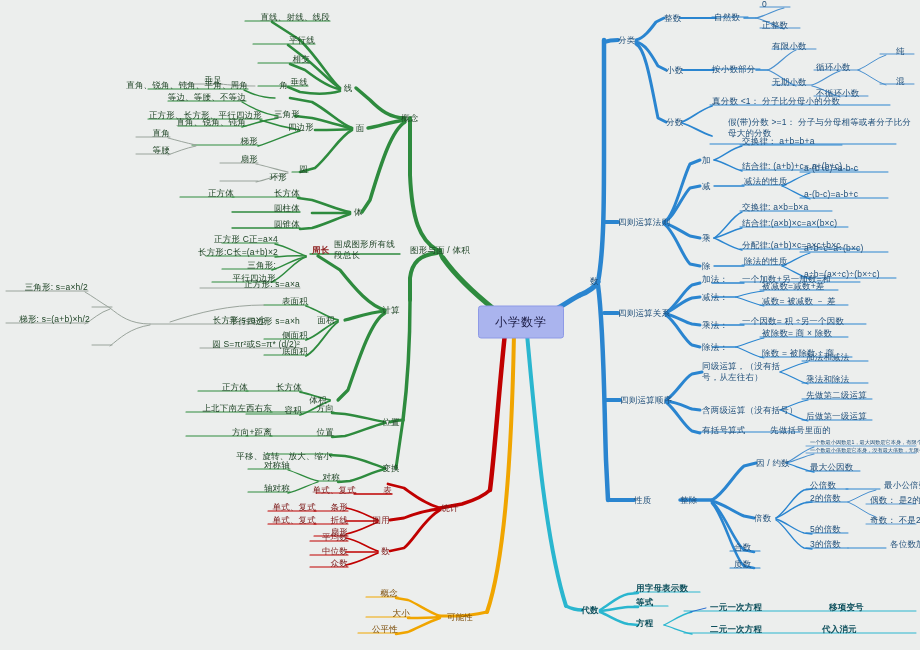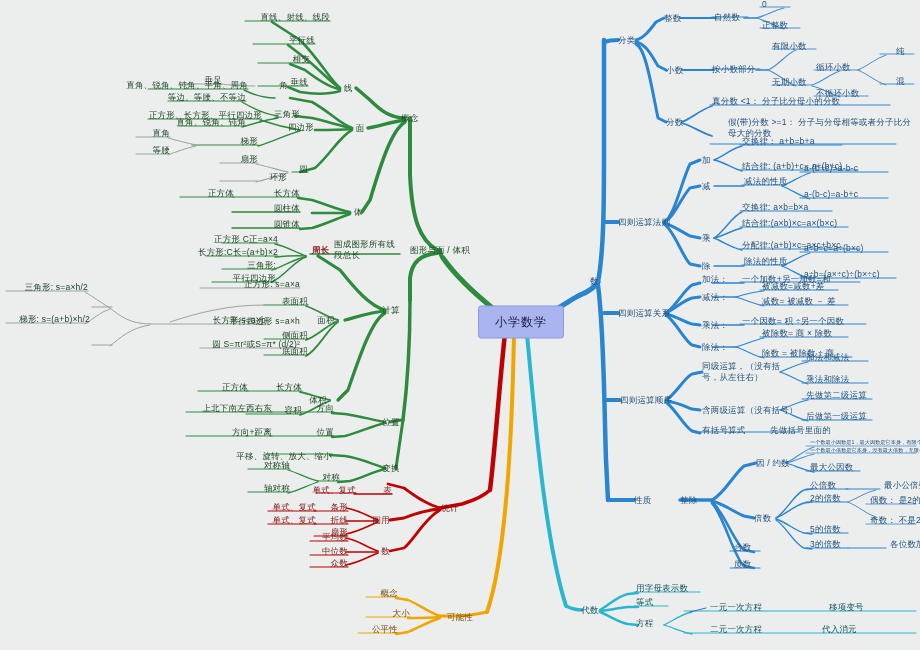--- a/index.html
+++ b/index.html
@@ -30,21 +30,21 @@
     font-size:12px;
     padding:7px 16px;
     transform:translate(-50%,-50%);
     white-space:nowrap;
     letter-spacing:1px;
   }
   .blue{color:#1f4e79;}
   .green{color:#1f4426;}
   .red{color:#7b1515;}
   .orange{color:#7a4a05;}
-  .cyan{color:#0d4f5c;}
+  .cyan{color:#0d4f5c;font-weight:bold;}
   .tiny{font-size:5.2px;letter-spacing:0;}
   .em-b{font-weight:bold;}
   .two{line-height:1.35;}
 </style>
 </head>
 <body>
 
 <svg id="map" viewBox="0 0 920 650">
   <g fill="none" stroke-linecap="round" stroke-linejoin="round">
 

